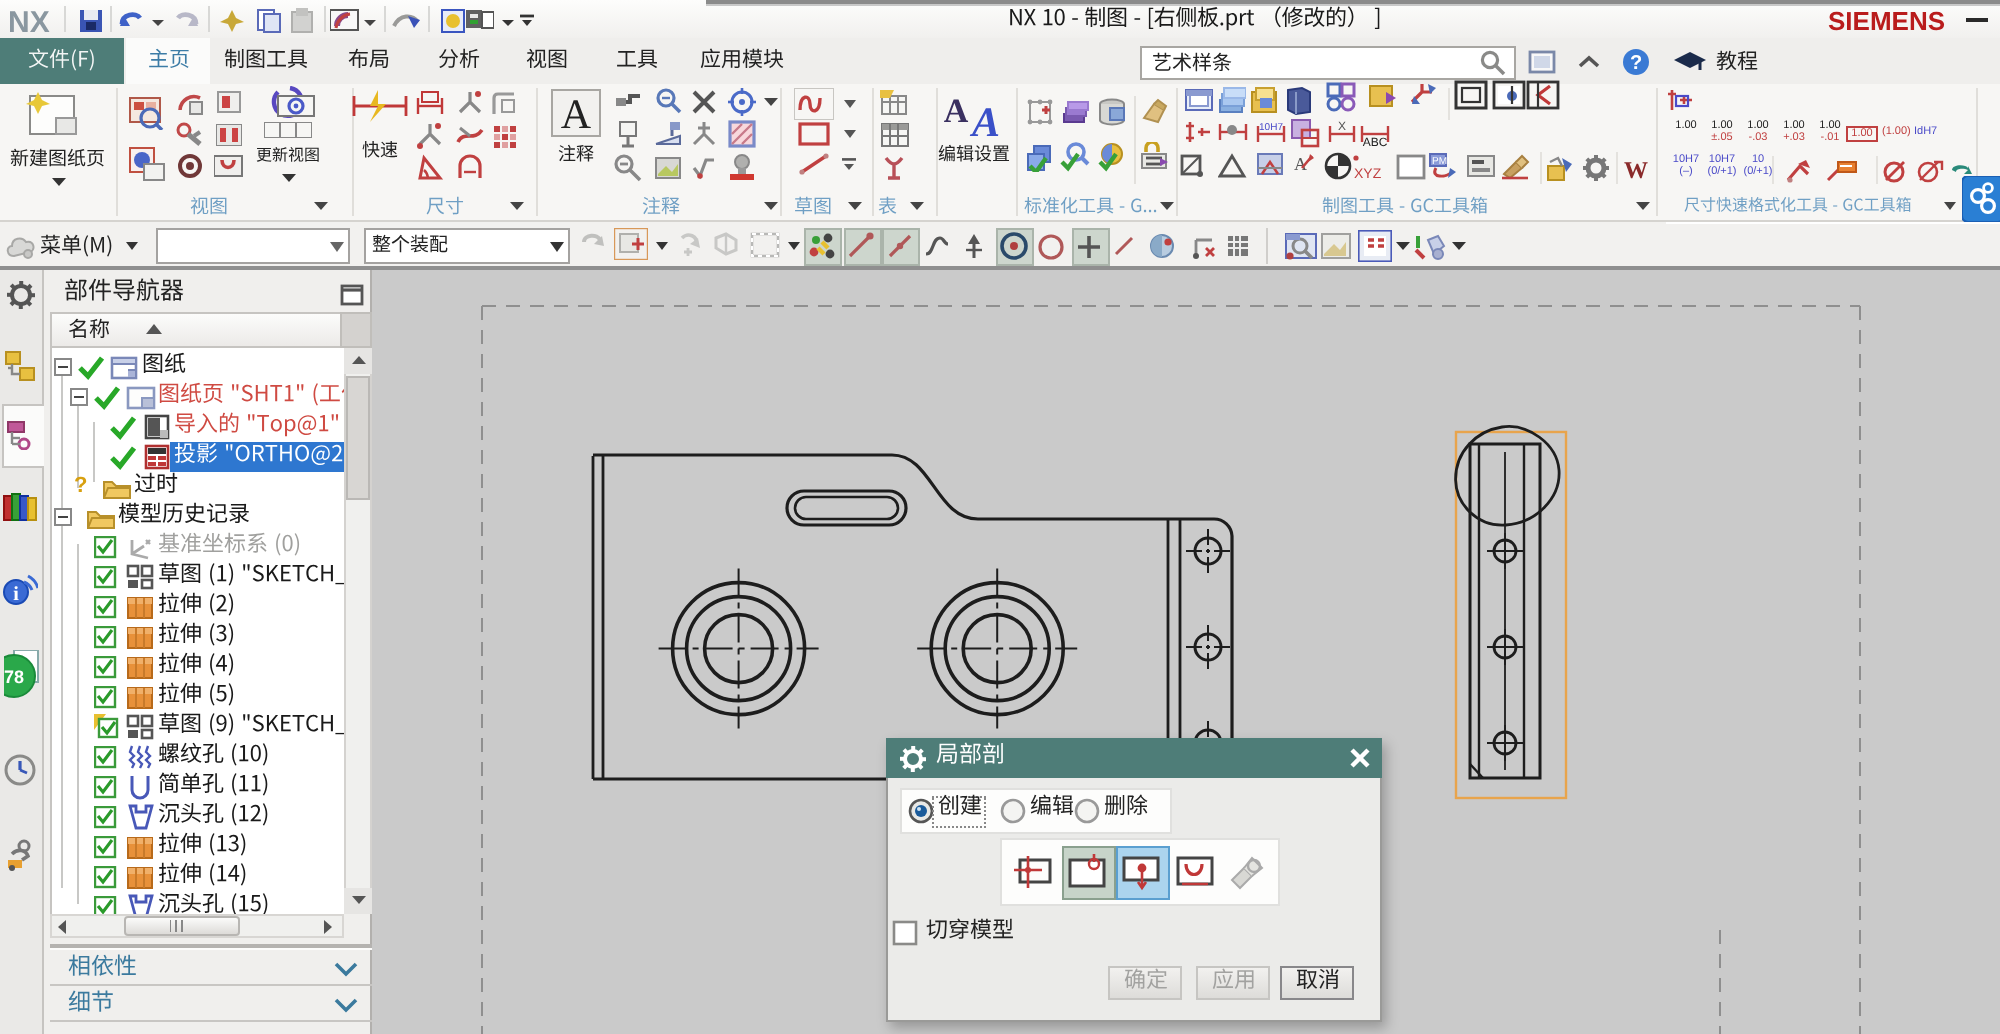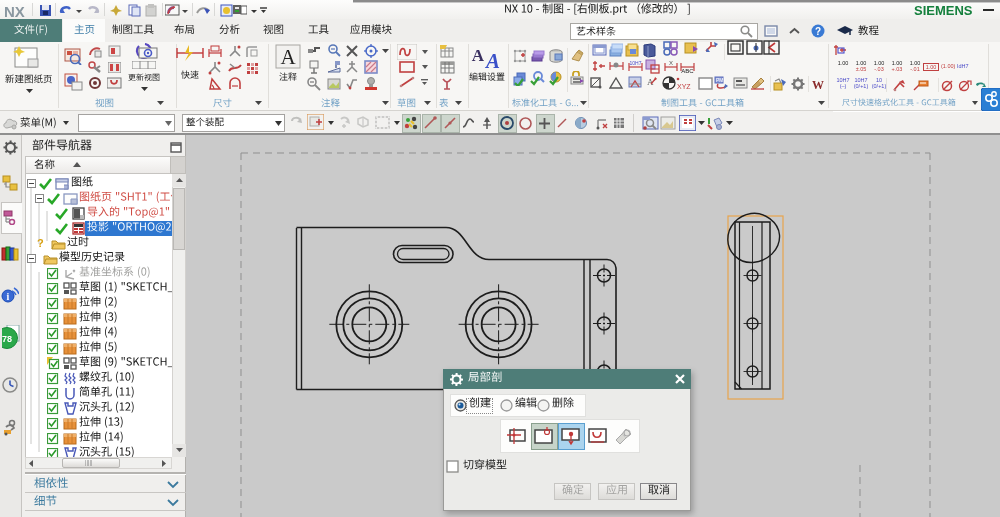--- a/index.html
+++ b/index.html
@@ -86,21 +86,21 @@
         <use href="#g72" x="10452"></use>
         <use href="#g74" x="10826"></use>
         <use href="#gff08" x="11451"></use>
         <use href="#g4fee" x="12437"></use>
         <use href="#g6539" x="13424"></use>
         <use href="#g7684" x="14410"></use>
         <use href="#gff09" x="15396"></use>
         <use href="#g5d" x="16644"></use>
       </g>
     </svg>
-    <div style="position:absolute;left:914px;top:3px;font:bold 13px 'Liberation Sans', sans-serif;color:#15803d;white-space:nowrap;">SIEMENS</div>
+    <div style="position:absolute;left:914px;top:3px;font:bold 13px 'Liberation Sans', sans-serif;color:#b91c1c;white-space:nowrap;">SIEMENS</div>
     <div style="position:absolute;left:983px;top:9px;width:11px;height:2px;background:#2a2a2a;"></div>
     <div style="position:absolute;left:0px;top:19px;width:1000px;height:23px;background:#efeeec;"></div>
     <div style="position:absolute;left:0px;top:19px;width:62px;height:23px;background:#4e7d78;"></div>
     <svg style="position:absolute;left:14.1px;top:24.5px;overflow:visible" width="34" height="14">
       <g transform="translate(0,8.19) scale(0.010500)" fill="#f2f5f4">
         <use href="#g6587" x="0"></use>
         <use href="#g4ef6" x="1000"></use>
         <use href="#g28" x="2000"></use>
         <use href="#g46" x="2338"></use>
         <use href="#g29" x="2890"></use>

